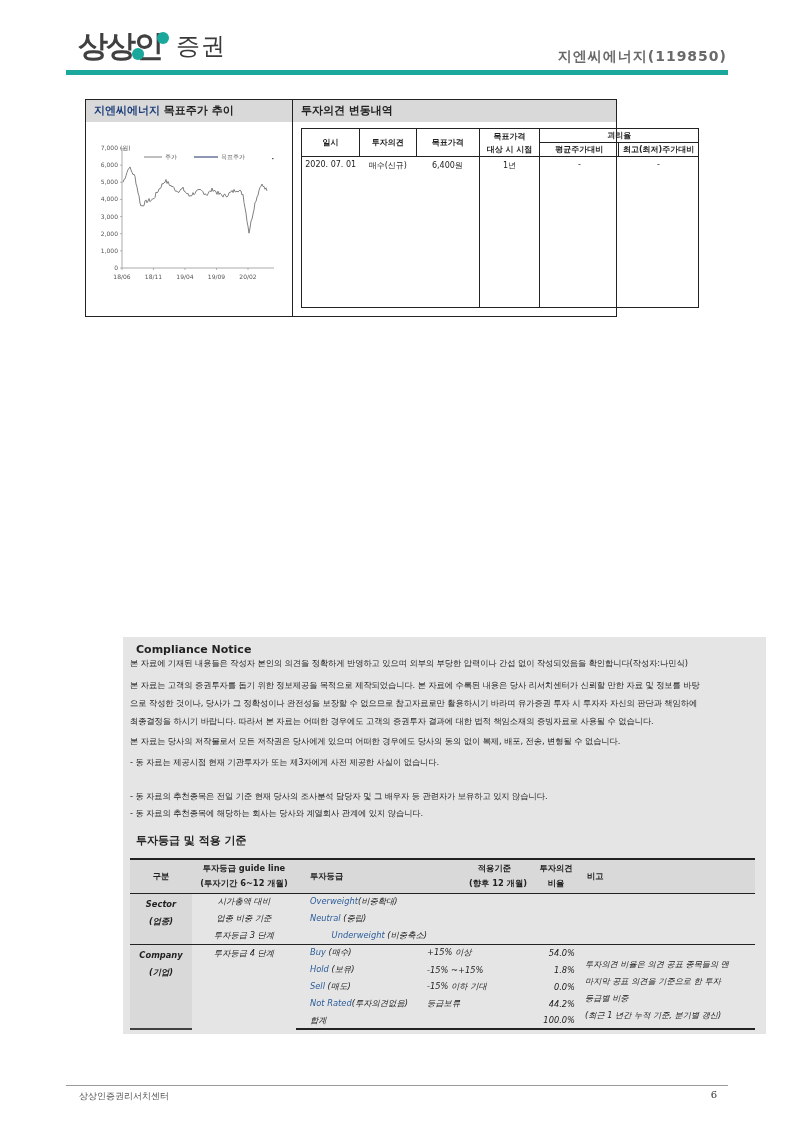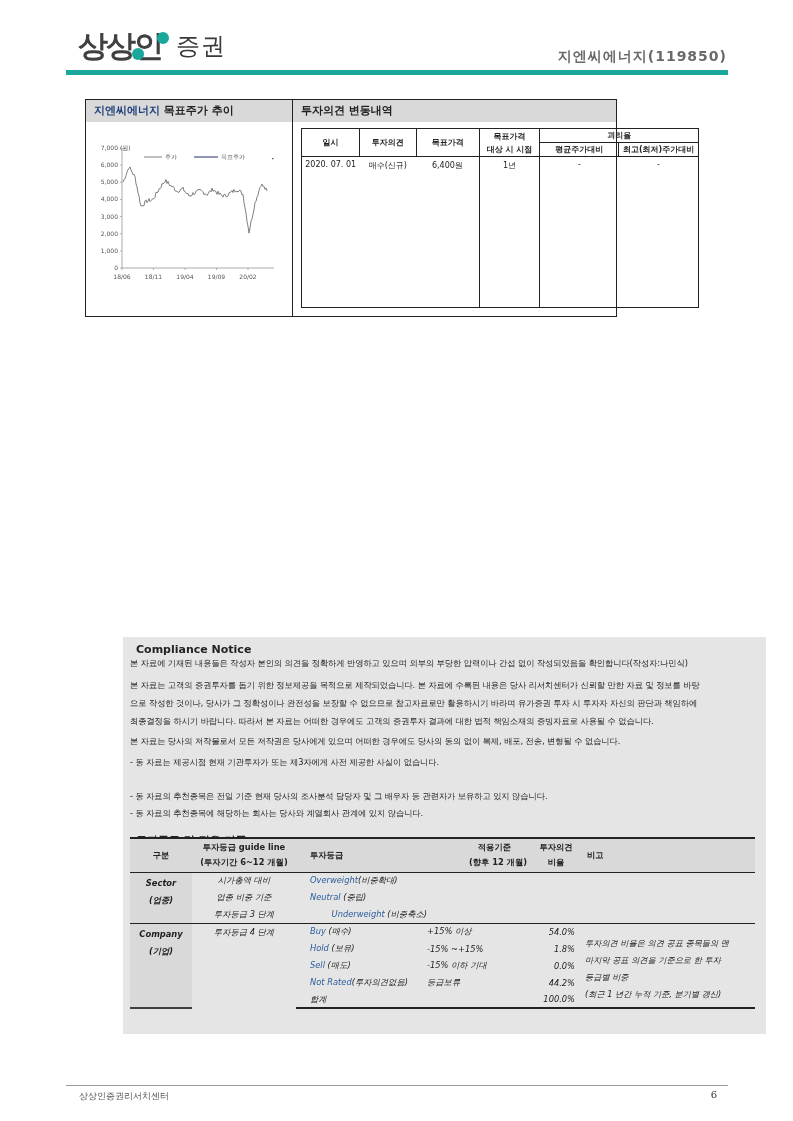--- a/index.html
+++ b/index.html
@@ -29,21 +29,21 @@
   .opinion-table th, .opinion-table td { border: 1px solid #222; text-align: center; font-weight: normal; }
   .opinion-table th { font-weight: bold; }
   .opinion-table td { vertical-align: top; padding-top: 3px; }
 
   
   .compliance { position: absolute; left: 75px; top: 637px; width: 643px; height: 397px; background: #e5e5e5; margin-left: 48px; }
   .c-title { position: absolute; left: 13px; top: 6px; font-size: 11px; font-weight: bold; color: #222; }
   .c-para { position: absolute; left: 7px; font-size: 8.3px; color: #222; line-height: 17px; width: 632px; letter-spacing: -0.1px; }
 
   .g-title { position: absolute; left: 13px; top: 196px; font-size: 11px; font-weight: bold; }
-  .grade-table { position: absolute; left: 7px; top: 200px; width: 625px; border-collapse: collapse; font-size: 8.3px; }
+  .grade-table { position: absolute; left: 7px; top: 221px; width: 625px; border-collapse: collapse; font-size: 8.3px; }
   .grade-table thead th { background: #d9d9d9; font-weight: bold; height: 34px; border-top: 2px solid #222; border-bottom: 1px solid #222; line-height: 15px; }
   .grade-table td { height: 17px; vertical-align: middle; font-style: italic; }
   .grade-table .sec-cell { background: #d9d9d9; text-align: center; font-weight: bold; vertical-align: top; padding-top: 2px; line-height: 17px; }
   .blue { color: #2b5d9a; }
   .grp-end td { border-bottom: 1px solid #222; text-align: right; }
   .num { text-align: right; padding-right: 6px; }
   .note { font-size: 8.2px; line-height: 17px; padding-left: 4px; vertical-align: top; }
 
   
   .footer-line { position: absolute; left: 66px; top: 1085px; width: 662px; height: 1px; background: #9a9a9a; }

